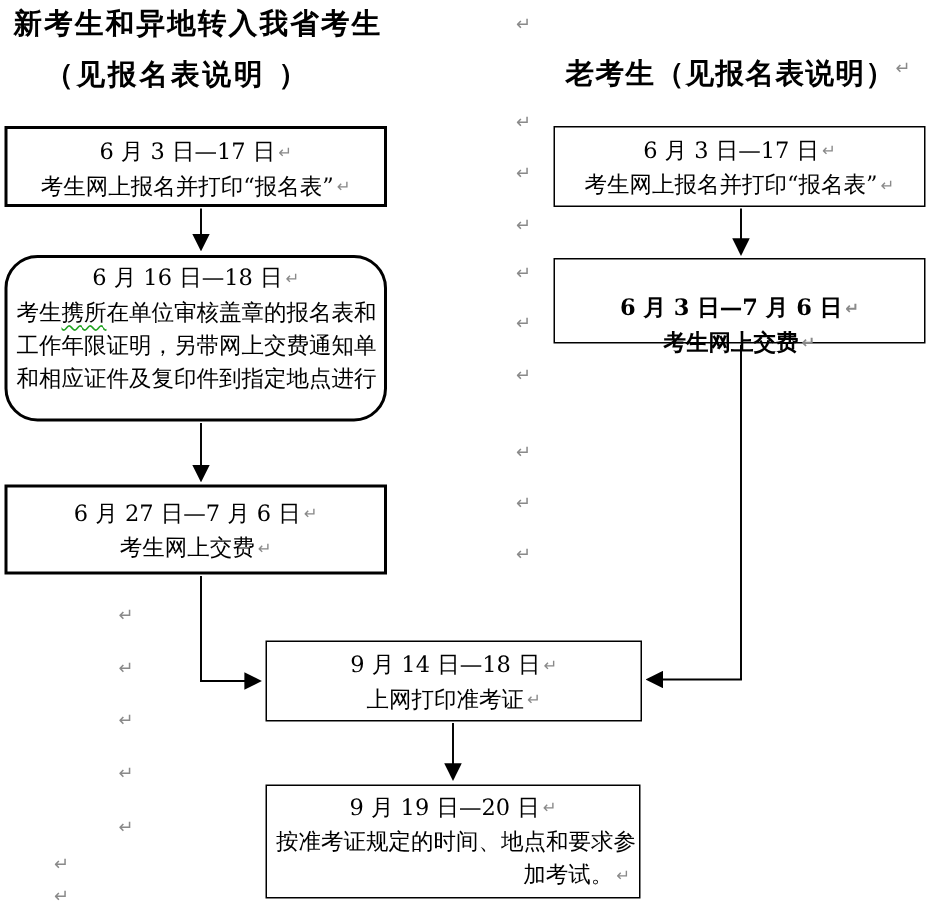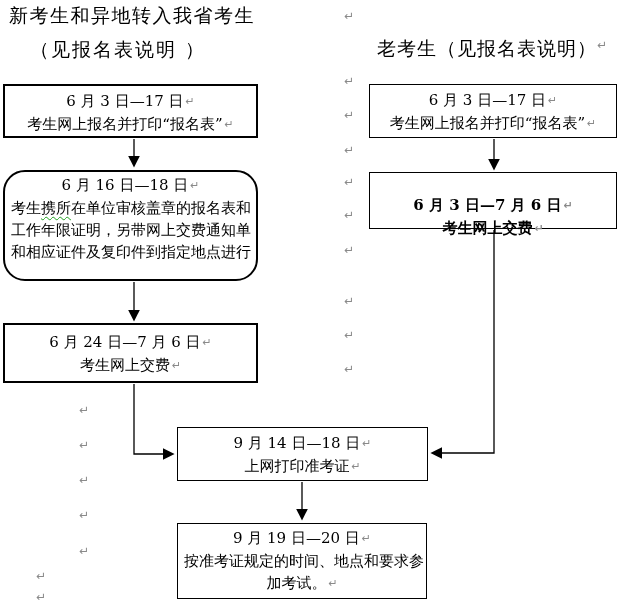--- a/index.html
+++ b/index.html
@@ -1,31 +1,31 @@
 <!DOCTYPE html>
 <html><head>
 <meta charset="utf-8">
 <style>
   html,body{margin:0;padding:0;background:#fff;}
   .page{
     position:relative;width:623px;height:604px;background:#ffffff;overflow:hidden;
     font-family:"DejaVu Serif","Liberation Serif",serif;color:#000;
   }
-  .title{position:absolute;font-weight:normal;font-size:19px;letter-spacing:1.5px;white-space:nowrap;}
+  .title{position:absolute;font-weight:bold;font-size:19px;letter-spacing:1.5px;white-space:nowrap;}
   #title-left-1{left:9px;top:3px;}
   #title-left-2{left:30px;top:37px;letter-spacing:2px;}
   #title-right{left:377px;top:36px;letter-spacing:1px;}
 
   .box{
     position:absolute;box-sizing:border-box;border:1px solid #000;background:#fff;
     font-size:15px;text-align:center;line-height:22px;
   }
   .box.thick{border-width:2px;}
   .bl{white-space:nowrap;}
-  .bl.left{text-align:center;}
+  .bl.left{text-align:right;}
   #box-l1{left:3px;top:84px;width:255px;height:54px;padding-top:4px;}
   #box-l2{left:3px;top:170px;width:255px;height:111px;padding:2px 6px;border-radius:22px;}
   #box-l3{left:3px;top:323px;width:255px;height:60px;padding-top:6px;}
   #box-r1{left:369px;top:84px;width:248px;height:54px;padding-top:4px;}
   #box-r2{left:369px;top:172px;width:248px;height:57px;padding-top:21px;font-weight:bold;}
   #box-m1{left:177px;top:427px;width:251px;height:54px;padding-top:4px;}
   #box-m2{left:177px;top:523px;width:250px;height:76px;padding:3px 6px;}
 
   .pm{color:#8a8a8a;font-size:11px;font-family:"DejaVu Sans","Liberation Sans",sans-serif;margin-left:2px;vertical-align:1px;}
   .mark{position:absolute;color:#8a8a8a;font-size:12px;line-height:12px;font-family:"DejaVu Sans","Liberation Sans",sans-serif;}
@@ -63,21 +63,21 @@
   </div>
 
   <div class="box thick" id="box-l2">
     <div class="bl"><span>6 月 16 日—18 日</span><span class="pm">↵</span></div>
     <div class="bl left"><span>考生</span><span class="squiggle">携所</span><span>在单位审核盖章的报名表和</span></div>
     <div class="bl left"><span>工作年限证明，另带网上交费通知单</span></div>
     <div class="bl left"><span>和相应证件及复印件到指定地点进行</span></div>
   </div>
 
   <div class="box thick" id="box-l3">
-    <div class="bl"><span>6 月 24 日—7 月 6 日</span><span class="pm">↵</span></div>
+    <div class="bl"><span>6 月 27 日—7 月 6 日</span><span class="pm">↵</span></div>
     <div class="bl"><span>考生网上交费</span><span class="pm">↵</span></div>
   </div>
 
   <div class="box" id="box-r1">
     <div class="bl"><span>6 月 3 日—17 日</span><span class="pm">↵</span></div>
     <div class="bl"><span>考生网上报名并打印“报名表”</span><span class="pm">↵</span></div>
   </div>
 
   <div class="box" id="box-r2">
     <div class="bl"><span>6 月 3 日—7 月 6 日</span><span class="pm">↵</span></div>

